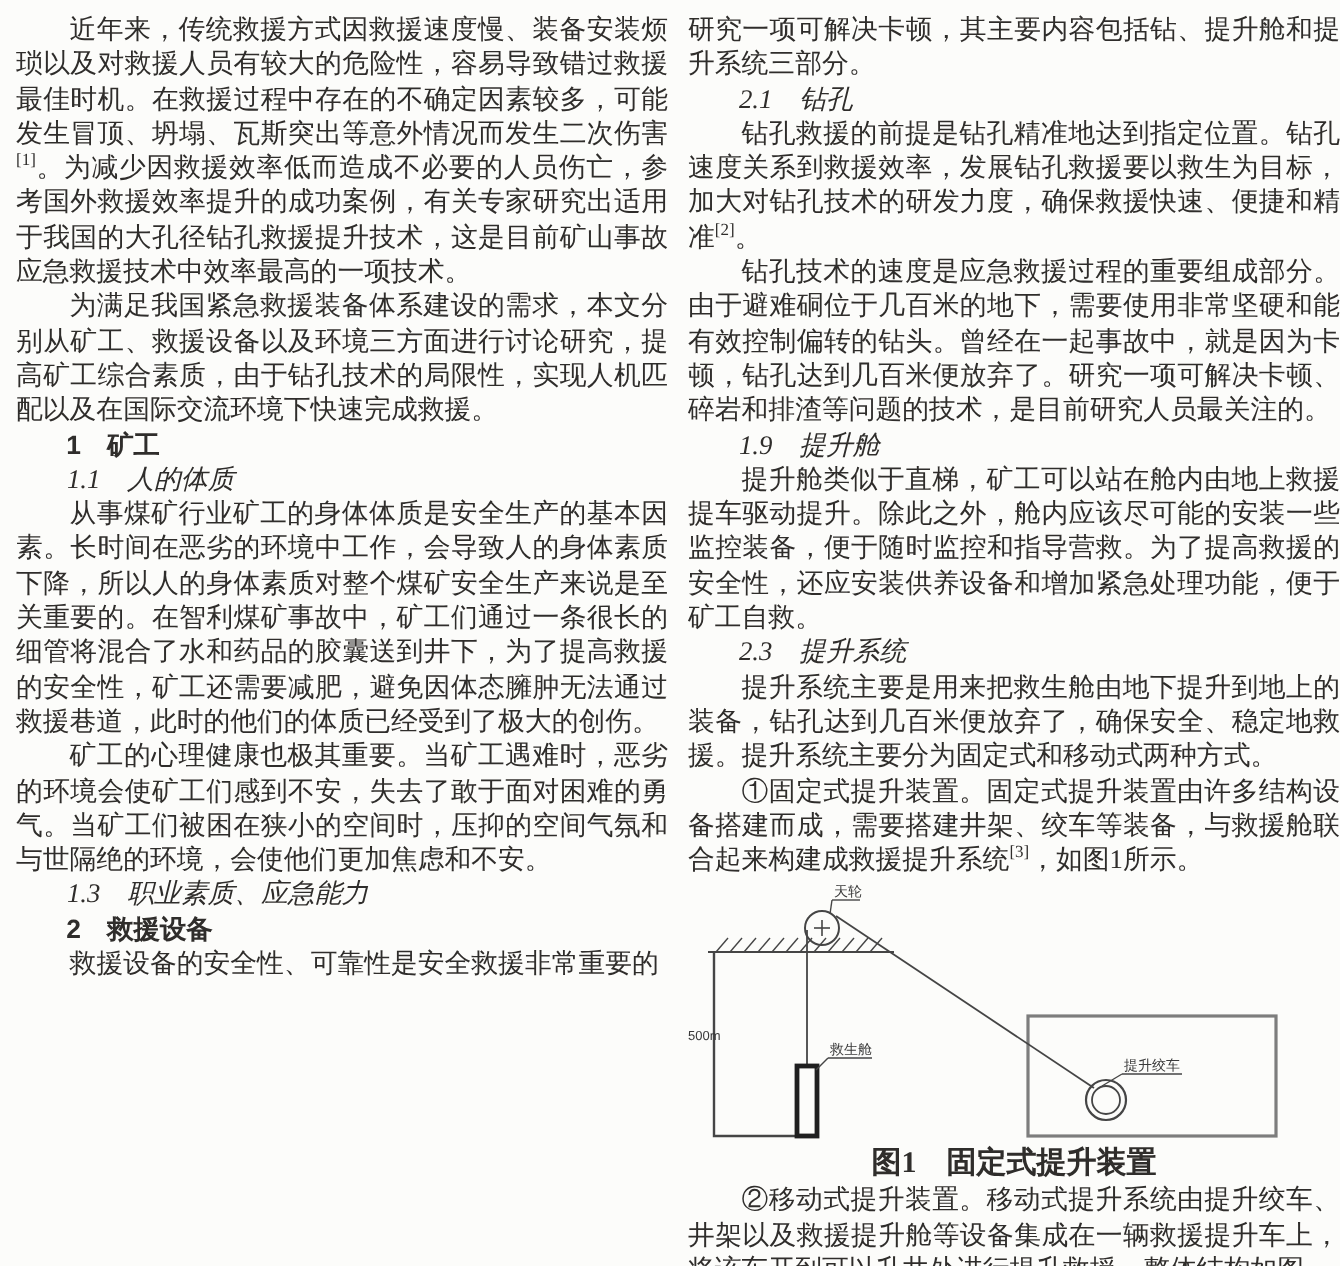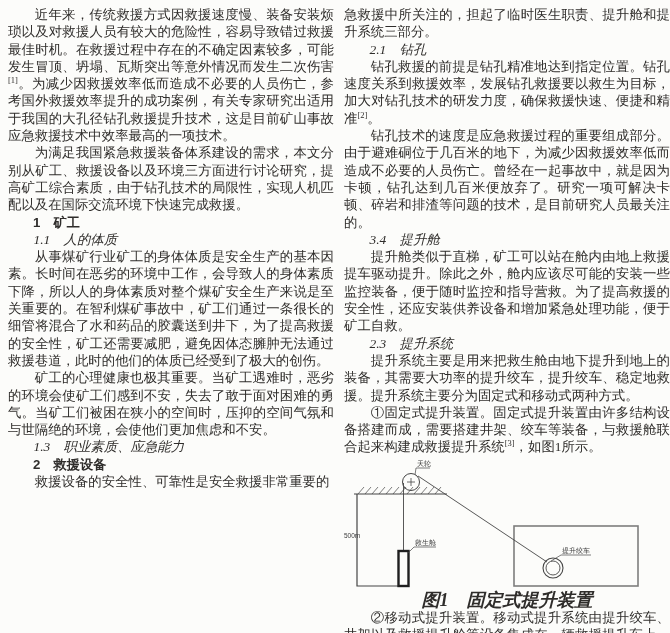--- a/index.html
+++ b/index.html
@@ -19,22 +19,22 @@
   .col-left{margin-left:8px;}
   .col-right{margin-left:10px;}
   p{margin:0;text-indent:2em;}
   p.cont{text-indent:0;}
   .h1{font-weight:bold;text-indent:1.9em;font-family:"Liberation Sans","DejaVu Sans",sans-serif;font-size:13.2px;}
   .h2{font-weight:normal;font-style:italic;text-indent:1.9em;}
   sup{font-size:8.5px;line-height:0;}
   figure{margin:0;padding:0;}
   .fig-svg{display:block;margin:2px 0 0 0;}
   figcaption{
-    text-align:center;font-weight:bold;font-style:italic;
-    font-size:18px;line-height:17px;
+    text-align:center;font-weight:bold;
+    font-size:15px;line-height:17px;
   }
   .svg-label{font-size:7px;fill:#3a3a3a;font-family:"Liberation Sans","DejaVu Sans",sans-serif;}
   .svg-label-sm{font-size:6.5px;fill:#3a3a3a;font-family:"Liberation Sans","DejaVu Sans",sans-serif;}
 </style>
 </head>
 <body>
 
 <div class="page">
 
   <div class="col col-left" id="col-left">
@@ -44,28 +44,28 @@
       <div class="h2">1.1　人的体质</div>
       <p>从事煤矿行业矿工的身体体质是安全生产的基本因素。长时间在恶劣的环境中工作，会导致人的身体素质下降，所以人的身体素质对整个煤矿安全生产来说是至关重要的。在智利煤矿事故中，矿工们通过一条很长的细管将混合了水和药品的胶囊送到井下，为了提高救援的安全性，矿工还需要减肥，避免因体态臃肿无法通过救援巷道，此时的他们的体质已经受到了极大的创伤。</p>
       <p>矿工的心理健康也极其重要。当矿工遇难时，恶劣的环境会使矿工们感到不安，失去了敢于面对困难的勇气。当矿工们被困在狭小的空间时，压抑的空间气氛和与世隔绝的环境，会使他们更加焦虑和不安。</p>
       <div class="h2">1.3　职业素质、应急能力</div>
       <div class="h1">2　救援设备</div>
       <p>救援设备的安全性、可靠性是安全救援非常重要的</p>
     </div>
 
   <div class="col col-right">
     <div id="right-top">
-        <p class="cont">急救援中所关注的，担起了临时医生职责、提升舱和提升系统三部分。</p>
+        <p class="cont">研究一项可解决卡顿，其主要内容包括钻、提升舱和提升系统三部分。</p>
         <div class="h2">2.1　钻孔</div>
         <p>钻孔救援的前提是钻孔精准地达到指定位置。钻孔速度关系到救援效率，发展钻孔救援要以救生为目标，加大对钻孔技术的研发力度，确保救援快速、便捷和精准<sup>[2]</sup>。</p>
-        <p>钻孔技术的速度是应急救援过程的重要组成部分。由于避难硐位于几百米的地下，为减少因救援效率低而造成不必要的人员伤亡。曾经在一起事故中，就是因为卡顿，钻孔达到几百米便放弃了。研究一项可解决卡顿、碎岩和排渣等问题的技术，是目前研究人员最关注的。</p>
-        <div class="h2">3.4　提升舱</div>
+        <p>钻孔技术的速度是应急救援过程的重要组成部分。由于避难硐位于几百米的地下，需要使用非常坚硬和能有效控制偏转的钻头。曾经在一起事故中，就是因为卡顿，钻孔达到几百米便放弃了。研究一项可解决卡顿、碎岩和排渣等问题的技术，是目前研究人员最关注的。</p>
+        <div class="h2">1.9　提升舱</div>
         <p>提升舱类似于直梯，矿工可以站在舱内由地上救援提车驱动提升。除此之外，舱内应该尽可能的安装一些监控装备，便于随时监控和指导营救。为了提高救援的安全性，还应安装供养设备和增加紧急处理功能，便于矿工自救。</p>
         <div class="h2">2.3　提升系统</div>
-        <p>提升系统主要是用来把救生舱由地下提升到地上的装备，其需要大功率的提升绞车，提升绞车、稳定地救援。提升系统主要分为固定式和移动式两种方式。</p>
+        <p>提升系统主要是用来把救生舱由地下提升到地上的装备，钻孔达到几百米便放弃了，确保安全、稳定地救援。提升系统主要分为固定式和移动式两种方式。</p>
         <p>①固定式提升装置。固定式提升装置由许多结构设备搭建而成，需要搭建井架、绞车等装备，与救援舱联合起来构建成救援提升系统<sup>[3]</sup>，如图1所示。</p>
       </div>
 
     <figure>
       <svg class="fig-svg" width="326" height="134" viewBox="0 0 326 134">
 
         <circle cx="67" cy="24" r="8.5" fill="none" stroke="#454545" stroke-width="1"></circle>
         <line x1="63" y1="24" x2="71" y2="24" stroke="#454545" stroke-width="0.8"></line>
         <line x1="67" y1="20" x2="67" y2="28" stroke="#454545" stroke-width="0.8"></line>
 

